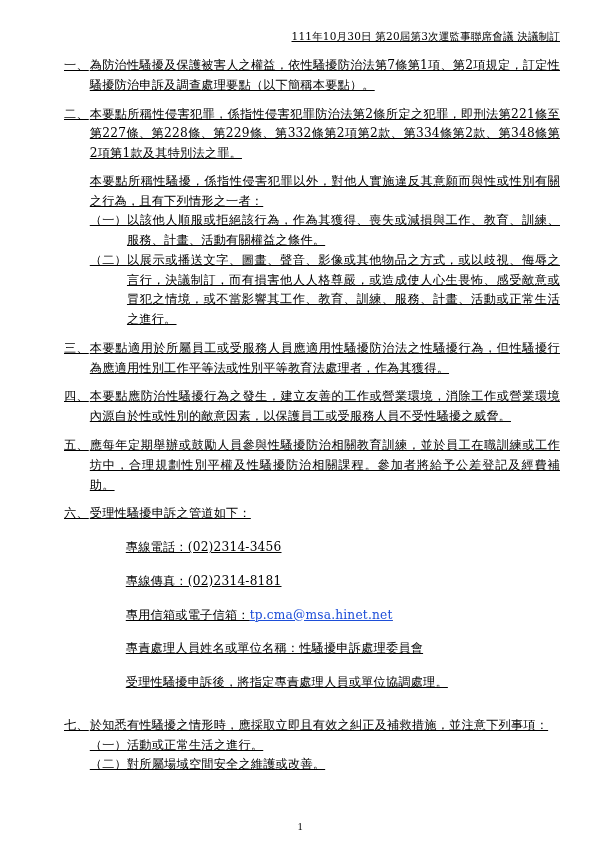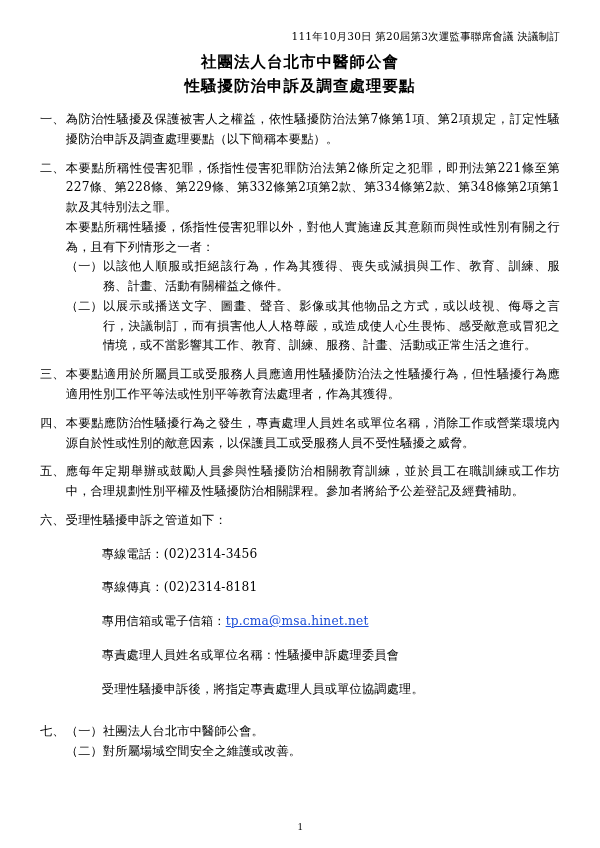--- a/index.html
+++ b/index.html
@@ -11,21 +11,22 @@
     width: 600px;
     height: 848px;
     font-family: "DejaVu Serif", "Liberation Serif", serif;
     color: #000000;
   }
   .page {
     position: relative;
     width: 600px;
     height: 848px;
     box-sizing: border-box;
-    padding: 30px 40px 20px 40px;
+    padding: 30px 40px 20px 64px;
+    text-decoration: underline;
   }
   .header-note {
     text-align: right;
     font-size: 10.5px;
     letter-spacing: 0.2px;
     margin-bottom: 6px;
     white-space: nowrap;
   }
   .doc-title {
     text-align: center;
@@ -57,21 +58,21 @@
     flex: 1 1 auto;
     text-align: justify;
     text-justify: inter-ideograph;
   }
   .para {
     margin: 0;
     text-align: justify;
     text-justify: inter-ideograph;
   }
   .para + .para {
-    margin-top: 0px;
+    margin-top: 8px;
   }
   .sub {
     margin: 0;
     padding-left: 0px;
     display: flex;
     align-items: flex-start;
     text-align: justify;
   }
   .sub-num {
     flex: 0 0 auto;
@@ -100,24 +101,20 @@
     font-family: "Liberation Serif", serif;
   }
 </style>
 </head>
 <body>
 
 <div class="page">
 
   <div class="header-note">111年10月30日 第20屆第3次運監事聯席會議 決議制訂</div>
 
-  <div class="doc-title">
-    <span>社團法人台北市中醫師公會</span>
-    <span class="line2">性騷擾防治申訴及調查處理要點</span>
-  </div>
 
   <div class="body-block">
 
     <div class="clause">
       <span class="clause-num">一、</span>
       <div class="clause-body">
         <p class="para">為防治性騷擾及保護被害人之權益，依性騷擾防治法第7條第1項、第2項規定，訂定性騷擾防治申訴及調查處理要點（以下簡稱本要點）。</p>
       </div>
     </div>
 
@@ -140,21 +137,21 @@
     <div class="clause">
       <span class="clause-num">三、</span>
       <div class="clause-body">
         <p class="para">本要點適用於所屬員工或受服務人員應適用性騷擾防治法之性騷擾行為，但性騷擾行為應適用性別工作平等法或性別平等教育法處理者，作為其獲得。</p>
       </div>
     </div>
 
     <div class="clause">
       <span class="clause-num">四、</span>
       <div class="clause-body">
-        <p class="para">本要點應防治性騷擾行為之發生，專責處理人員姓名或單位名稱，消除工作或營業環境內源自於性或性別的敵意因素，以保護員工或受服務人員不受性騷擾之威脅。</p>
+        <p class="para">本要點應防治性騷擾行為之發生，建立友善的工作或營業環境，消除工作或營業環境內源自於性或性別的敵意因素，以保護員工或受服務人員不受性騷擾之威脅。</p>
       </div>
     </div>
 
     <div class="clause">
       <span class="clause-num">五、</span>
       <div class="clause-body">
         <p class="para">應每年定期舉辦或鼓勵人員參與性騷擾防治相關教育訓練，並於員工在職訓練或工作坊中，合理規劃性別平權及性騷擾防治相關課程。參加者將給予公差登記及經費補助。</p>
       </div>
     </div>
 
@@ -166,23 +163,24 @@
         <p class="indent-line">專線傳真：(02)2314-8181</p>
         <p class="indent-line"><span>專用信箱或電子信箱：</span><a class="link" href="#">tp.cma@msa.hinet.net</a></p>
         <p class="indent-line">專責處理人員姓名或單位名稱：性騷擾申訴處理委員會</p>
         <p class="indent-line">受理性騷擾申訴後，將指定專責處理人員或單位協調處理。</p>
       </div>
     </div>
 
     <div class="clause">
       <span class="clause-num">七、</span>
       <div class="clause-body">
+        <p class="para">於知悉有性騷擾之情形時，應採取立即且有效之糾正及補救措施，並注意下列事項：</p>
         <div class="sub">
           <span class="sub-num">（一）</span>
-          <span class="sub-text">社團法人台北市中醫師公會。</span>
+          <span class="sub-text">活動或正常生活之進行。</span>
         </div>
         <div class="sub">
           <span class="sub-num">（二）</span>
           <span class="sub-text">對所屬場域空間安全之維護或改善。</span>
         </div>
       </div>
     </div>
 
   </div>
 

